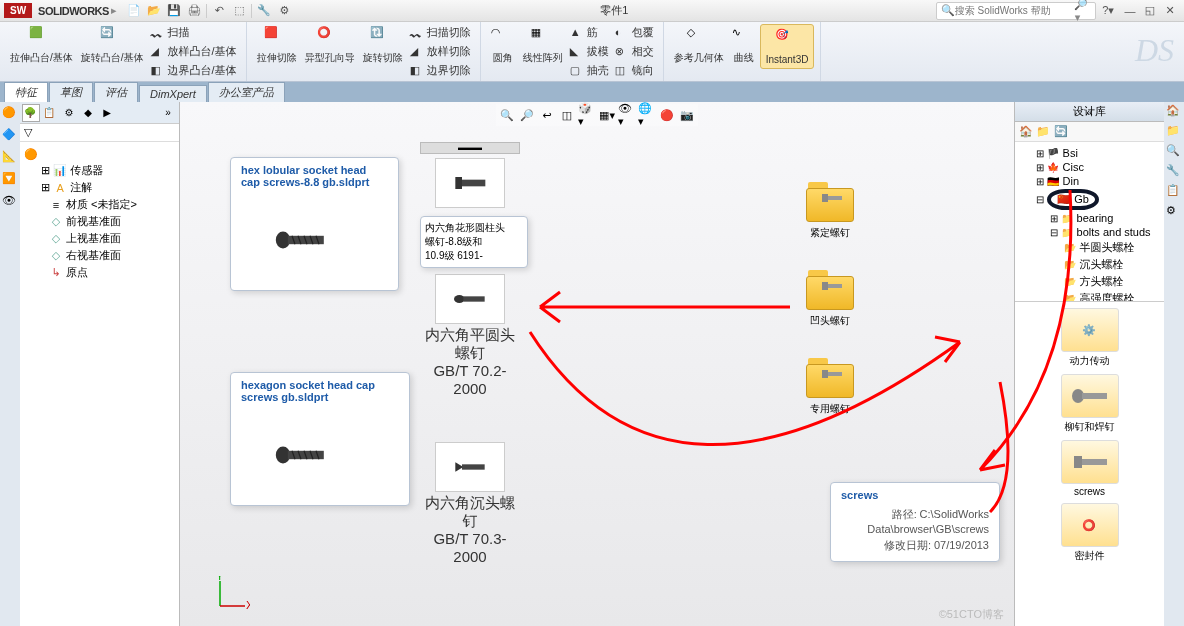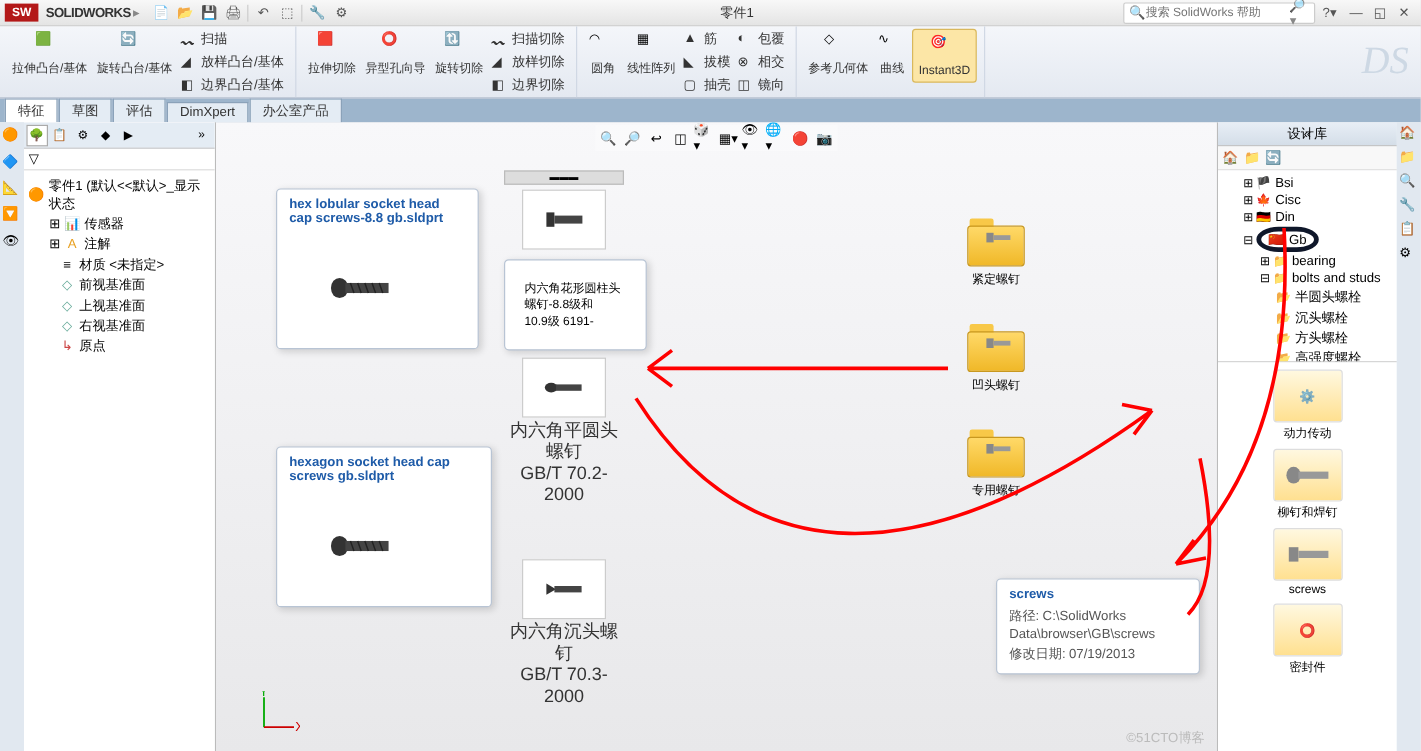--- a/index.html
+++ b/index.html
@@ -26,21 +26,21 @@
 .ribbon-big .icon { width: 24px; height: 24px; }
 .ribbon-label { font-size: 10px; text-align: center; line-height: 1.1; margin-top: 2px; color: #333; }
 .ribbon-small-row { display: flex; flex-direction: column; gap: 2px; }
 .ribbon-small { display: flex; align-items: center; gap: 3px; font-size: 10px; padding: 1px 3px; cursor: pointer; color: #333; }
 .ribbon-small .icon { width: 14px; height: 14px; }
 .highlighted { background: #fce6a6; border: 1px solid #d9b85c; border-radius: 3px; padding: 3px 5px; }
 .ds-logo { position: absolute; right: 10px; top: 10px; font-size: 32px; color: #cdd8e4; font-style: italic; font-family: serif; }
 
 
 .tabs { height: 20px; background: #9db5cc; display: flex; align-items: flex-end; padding-left: 4px; }
-.tab { background: #e4ecf4; padding: 2px 10px; font-size: 11px; border: 1px solid #8ba2b9; border-bottom: none; margin-right: 1px; cursor: pointer; color: #333; }
+.tab { background: #e4ecf4; padding: 2px 10px; font-size: 11px; border: 1px solid #8ba2b9; border-bottom: none; margin-right: 1px; cursor: pointer; color: #333; font-style: italic; }
 .tab.active { background: #fff; }
 
 
 .main { display: flex; height: 524px; }
 .left-panel { width: 180px; background: #f0f3f7; border-right: 1px solid #bbb; display: flex; }
 .left-icons { width: 20px; background: #e1e8f0; display: flex; flex-direction: column; gap: 6px; padding-top: 4px; align-items: center; }
 .left-icon { width: 16px; height: 16px; cursor: pointer; }
 .tree-panel { flex: 1; background: #fff; overflow: hidden; }
 .tree-tabs { height: 22px; background: #e4ecf4; display: flex; align-items: center; padding: 0 2px; gap: 1px; border-bottom: 1px solid #ccc; }
 .tree-tab { width: 18px; height: 18px; display: flex; align-items: center; justify-content: center; cursor: pointer; font-size: 10px; }
@@ -51,21 +51,21 @@
 .tree-indent { display: inline-block; }
 .tree-icon { width: 14px; height: 14px; display: inline-flex; align-items: center; justify-content: center; }
 
 .viewport { flex: 1; background: linear-gradient(#f8f8fa,#e8e8ea); position: relative; }
 .view-toolbar { position: absolute; top: 2px; left: 50%; transform: translateX(-50%); display: flex; gap: 2px; background: rgba(255,255,255,0.3); padding: 2px; }
 .vt-btn { width: 18px; height: 18px; cursor: pointer; display: flex; align-items: center; justify-content: center; font-size: 11px; }
 
 
 .tooltip-card { position: absolute; background: #fff; border: 1px solid #b8c4d4; border-radius: 4px; box-shadow: 2px 2px 6px rgba(0,0,0,0.15); }
 .card-title { color: #1e5ba8; font-weight: bold; padding: 6px 10px 2px; font-size: 11px; }
-.card-body { padding: 4px 10px 8px; color: #555; font-size: 10px; line-height: 1.4; }
+.card-body { padding: 4px 10px 8px; color: #555; font-size: 10px; line-height: 1.4; text-align: right; }
 .card-img { width: 140px; height: 100px; display: flex; align-items: center; justify-content: center; }
 
 .browser-col { position: absolute; width: 100px; }
 .browser-item { text-align: center; margin-bottom: 8px; }
 .browser-thumb { width: 70px; height: 50px; background: #fff; border: 1px solid #ccc; margin: 0 auto 2px; display: flex; align-items: center; justify-content: center; }
 .browser-label { font-size: 15px; line-height: 1.2; color: #333; }
 
 .folder-col { position: absolute; width: 80px; }
 .folder-item { text-align: center; margin-bottom: 30px; cursor: pointer; }
 .folder-icon { width: 48px; height: 40px; margin: 0 auto 4px; position: relative; }
@@ -273,21 +273,20 @@
         <span class="tree-tab">⚙</span>
         <span class="tree-tab">◆</span>
         <span class="tree-tab">▶</span>
         <span style="flex:1"></span>
         <span class="tree-tab">»</span>
       </div>
       <div class="tree-filter">▽</div>
       <div class="tree">
         <div class="tree-node">
             <span class="tree-icon">🟠</span>
-            <span>零件1  (默认&lt;&lt;默认&gt;_显示状态</span>
           </div>
         <div class="tree-node">
             <span class="tree-indent" style="width:14px;"></span>
             <span>⊞</span>
             <span class="tree-icon">📊</span>
             <span>传感器</span>
           </div>
         <div class="tree-node">
             <span class="tree-indent" style="width:14px;"></span>
             <span>⊞</span>
@@ -362,21 +361,21 @@
     <div class="browser-col" style="left:240px; top:40px;">
       <div style="height:12px; background:#ddd; border:1px solid #bbb; margin-bottom:4px; font-size:8px; text-align:center;">▬▬▬</div>
       <div class="browser-item">
         <div class="browser-thumb">
             <svg class="screw-small" viewBox="0 0 60 30">
               <rect x="8" y="6" width="10" height="18" fill="#333"></rect>
               <rect x="18" y="10" width="35" height="10" fill="#444"></rect>
             </svg>
           </div>
       </div>
-      <div class="tooltip-card" style="position:relative; width:119px; padding:16px; margin-bottom:6px;">
+      <div class="tooltip-card" style="position:relative; width:108px; padding:4px; margin-bottom:6px;">
         <div style="font-size:10px;">内六角花形圆柱头</div>
         <div style="font-size:10px;">螺钉-8.8级和</div>
         <div style="font-size:10px;">10.9级 6191-</div>
       </div>
       <div class="browser-item">
         <div class="browser-thumb">
             <svg class="screw-small" viewBox="0 0 60 30">
               <ellipse cx="14" cy="15" rx="8" ry="6" fill="#333"></ellipse>
               <rect x="20" y="11" width="32" height="8" fill="#444"></rect>
             </svg>

